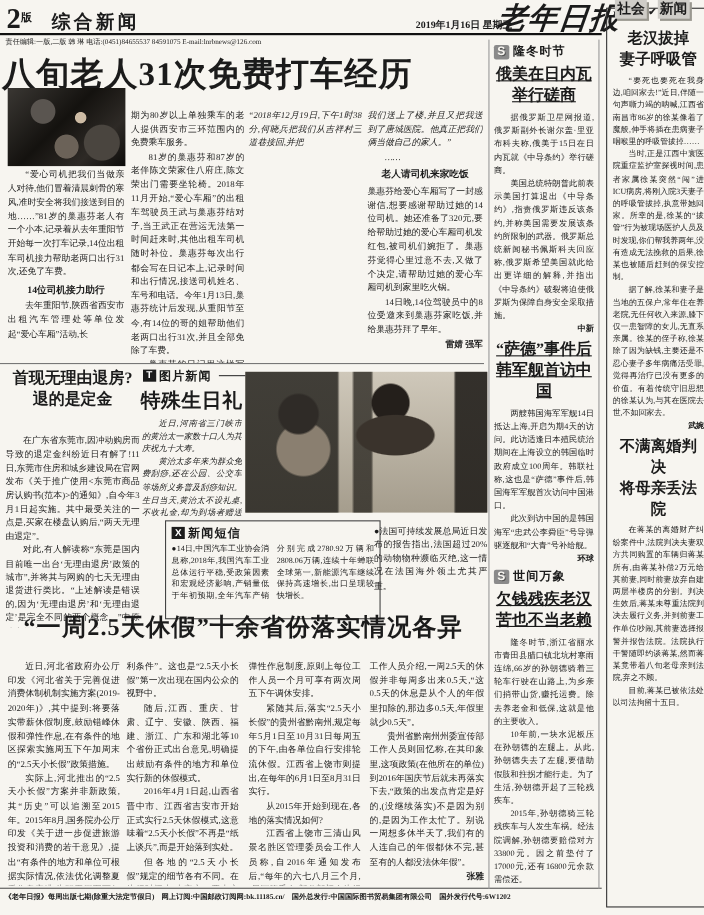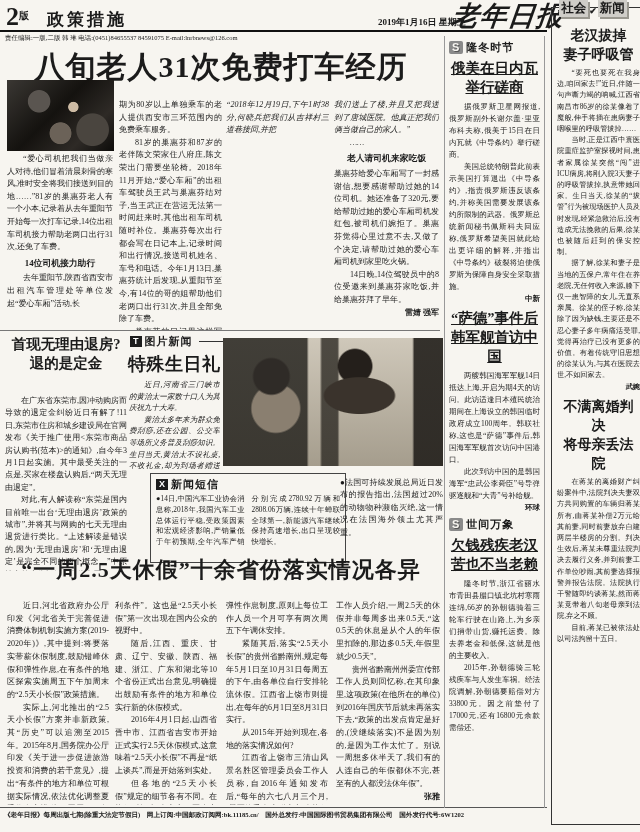--- a/index.html
+++ b/index.html
@@ -17,21 +17,21 @@
   .editor-line{left:5px;top:34px;font-size:6.5px;color:#222;white-space:nowrap;}
   
   .body p{margin:0;text-indent:2em;text-align:justify;}
   .cont p:first-child{text-indent:0;}
   .kai p{font-style:italic;}
   .byline{text-align:right;font-weight:700;}
   .subhead{text-align:center;font-weight:900;margin:3px 0;}
   .colblock{overflow:hidden;}
   
   .main-headline{left:2px;top:47px;width:438px;font-size:30px;font-weight:900;
-                 text-align:center;white-space:nowrap;letter-spacing:1px;}
+                 text-align:left;white-space:nowrap;letter-spacing:1px;}
   .photo1{left:7px;top:80px;width:107px;height:71px;
      background:
        radial-gradient(circle at 62% 38%, #cdbba4 0 6%, rgba(0,0,0,0) 7%),
        radial-gradient(circle at 30% 30%, #5a5550 0 12%, rgba(0,0,0,0) 13%),
        radial-gradient(circle at 80% 70%, #4a453f 0 16%, rgba(0,0,0,0) 17%),
        radial-gradient(circle at 50% 75%, #6b6258 0 14%, rgba(0,0,0,0) 15%),
        linear-gradient(135deg,#3a3733 0%,#14120f 45%,#2e2a26 75%,#0d0c0a 100%);}
   .mcol{top:99px;width:103px;font-size:8px;line-height:12.6px;}
   .mcol1{left:7px;top:153px;width:106px;height:182px;font-size:8px;line-height:12.6px;}
   .mcol1 .subhead{font-size:8.8px;}
@@ -96,21 +96,21 @@
   .soc-check{color:#222;font-size:9px;margin:4px 1px 0 1px;}
   .right-box h2{margin:4px 0 4px 0;text-align:center;font-size:14px;line-height:19px;font-weight:900;}
   .right-box .byline{margin-bottom:3px;}
 </style>
 </head>
 <body>
 
 <div class="page">
 
   <div class="abs hdr-num"><span>2</span><span class="ban">版</span></div>
-  <div class="abs hdr-sec">政策措施</div>
+  <div class="abs hdr-sec">综合新闻</div>
   <div class="abs hdr-date">2019年1月16日 星期三</div>
   <div class="abs masthead">老年日报</div>
   <div class="abs hdr-rule"></div>
   <div class="abs editor-line">责任编辑:一版,二版 韩 琳 电话:(0451)84655537 84591075 E-mail:lnrbnews@126.com</div>
 
   <div class="abs main-headline">八旬老人31次免费打车经历</div>
   <div class="abs photo1"></div>
   <div class="abs mcol1 colblock">
     <div class="body">
         <p>“爱心司机把我们当做亲人对待,他们冒着清晨刺骨的寒风,准时安全将我们接送到目的地……”81岁的巢惠芬老人有一个小本,记录着从去年重阳节开始每一次打车记录,14位出租车司机接力帮助老两口出行31次,还免了车费。</p>
@@ -230,30 +230,31 @@
         <p>两艘韩国海军军舰14日抵达上海,开启为期4天的访问。此访适逢日本殖民统治期间在上海设立的韩国临时政府成立100周年。韩联社称,这也是“萨德”事件后,韩国海军军舰首次访问中国港口。</p>
         <p>此次到访中国的是韩国海军“忠武公李舜臣”号导弹驱逐舰和“大青”号补给舰。</p>
       </div>
     <div class="byline">环球</div>
     <div class="sec-hdr">
       <span class="s-logo">S</span><span>世间万象</span>
     </div>
     <h2><span>欠钱残疾老汉</span><br><span>苦也不当老赖</span></h2>
     <div class="body">
         <p>隆冬时节,浙江省丽水市青田县腊口镇北坑村寒雨连绵,66岁的孙朝德骑着三轮车行驶在山路上,为乡亲们捎带山货,赚托运费。除去养老金和低保,这就是他的主要收入。</p>
+        <p>10年前,一块水泥板压在孙朝德的左腿上。从此,孙朝德失去了左腿,要借助假肢和拄拐才能行走。为了生活,孙朝德开起了三轮残疾车。</p>
         <p>2015年,孙朝德骑三轮残疾车与人发生车祸。经法院调解,孙朝德要赔偿对方33800元。因之前垫付了17000元,还有16800元余款需偿还。</p>
       </div>
 
   </div>
 
   <div class="abs right-box">
     <h2><span>老汉拔掉</span><br><span>妻子呼吸管</span></h2>
     <div class="body">
         <p>“要死也要死在我身边,咱回家去!”近日,伴随一句声嘶力竭的呐喊,江西省南昌市86岁的徐某像着了魔般,伸手将插在患病妻子咽喉里的呼吸管拔掉……</p>
-        <p>当时,正是江西中寰医院重症监护室探视时间,患者家属徐某突然“闯”进ICU病房,将刚入院3天妻子的呼吸管拔掉,执意带她回家。生日当天,徐某的“拔管”行为被现场医护人员及时发现,经紧急救治后,没有造成无法挽救的后果,徐某也被随后赶到的保安控制。</p>
+        <p>当时,正是江西中寰医院重症监护室探视时间,患者家属徐某突然“闯”进ICU病房,将刚入院3天妻子的呼吸管拔掉,执意带她回家。所幸的是,徐某的“拔管”行为被现场医护人员及时发现,你们帮我养两年,没有造成无法挽救的后果,徐某也被随后赶到的保安控制。</p>
         <p>据了解,徐某和妻子是当地的五保户,常年住在养老院,无任何收入来源,膝下仅一患智障的女儿,无直系亲属。徐某的侄子称,徐某除了因为缺钱,主要还是不忍心妻子多年病痛活受罪,觉得再治疗已没有更多的价值。有着传统守旧思想的徐某认为,与其在医院去世,不如回家去。</p>
       </div>
     <div class="byline">武婉</div>
     <h2><span>不满离婚判决</span><br><span>将母亲丢法院</span></h2>
     <div class="body">
         <p>在蒋某的离婚财产纠纷案件中,法院判决夫妻双方共同购置的车辆归蒋某所有,由蒋某补偿2万元给其前妻,同时前妻放弃自建两层半楼房的分割。判决生效后,蒋某未尊重法院判决去履行义务,并到前妻工作单位吵闹,其前妻选择报警并报告法院。法院执行干警随即约谈蒋某,然而蒋某竟带着八旬老母亲到法院,弃之不顾。</p>
         <p>目前,蒋某已被依法处以司法拘留十五日。</p>
       </div>
 
   </div>

